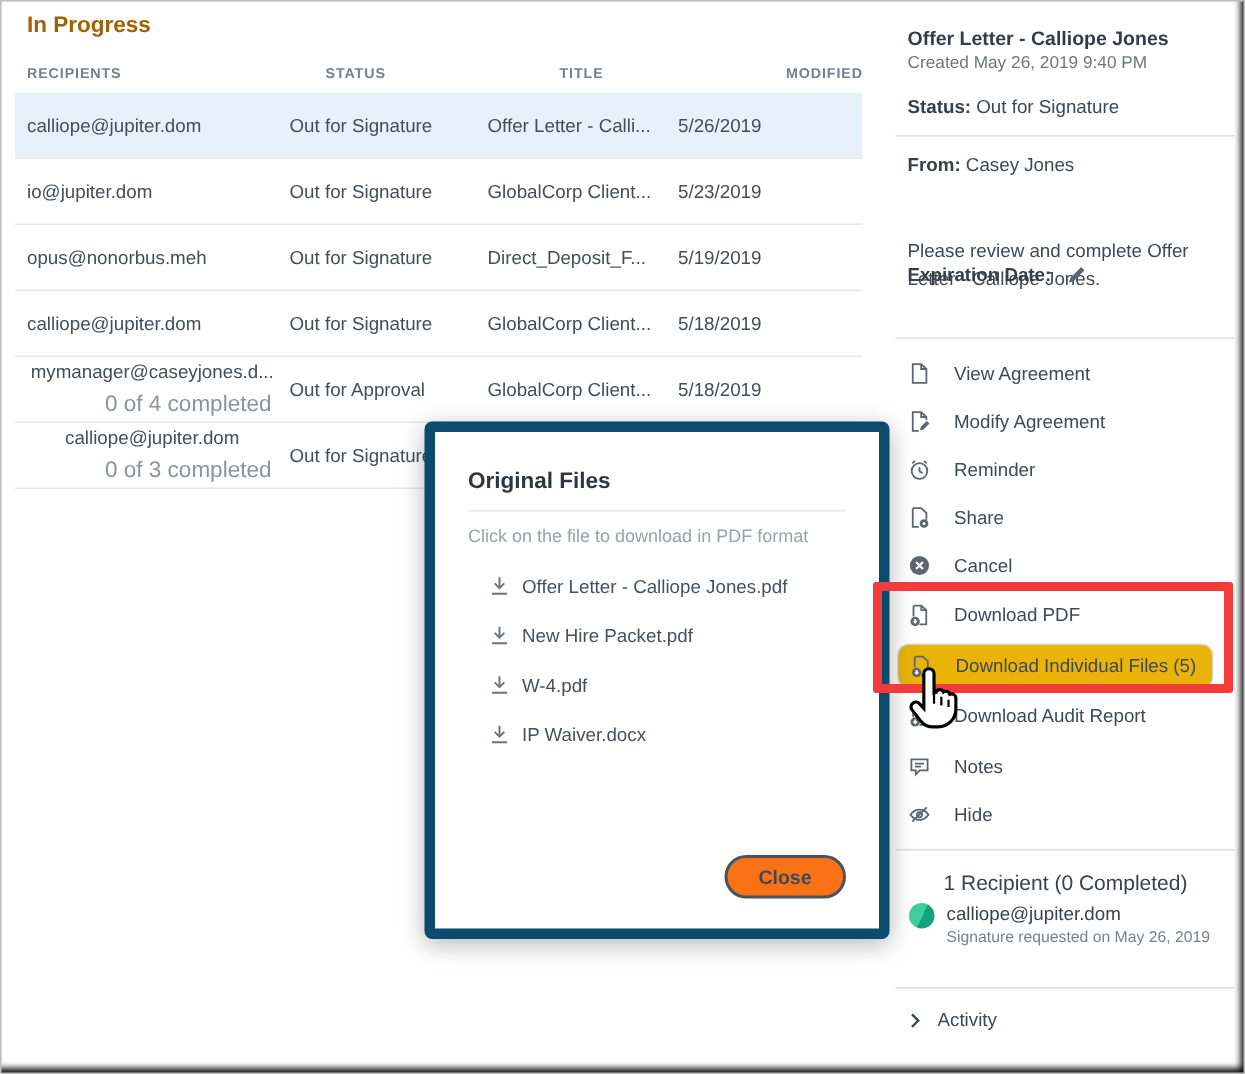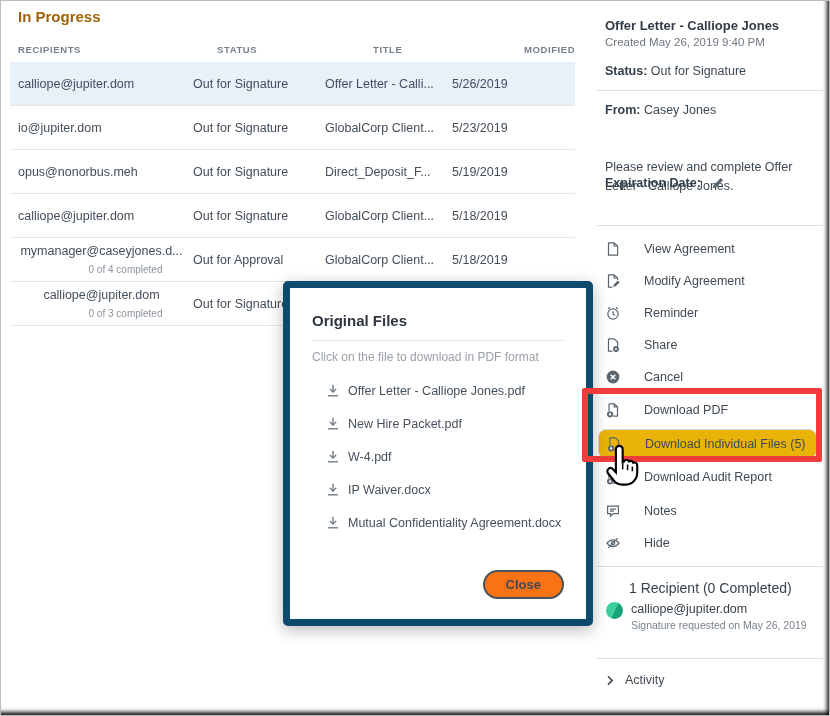--- a/index.html
+++ b/index.html
@@ -20,33 +20,33 @@
   
   .page-title{position:absolute;left:18px;top:8px;font-size:15px;font-weight:bold;color:#a16207;}
   .tbl{position:absolute;left:10px;top:36px;width:565px;}
   .thead,.trow{display:grid;grid-template-columns:175px 132px 127px 1fr;}
   .thead{height:26px;align-items:center;gap:24px;}
   .thead .cell{font-size:9.5px;font-weight:bold;letter-spacing:.6px;color:#76808c;padding-left:8px;}
   .trow{height:43px;border-bottom:1px solid #e5e7e9;align-items:center;font-size:12.5px;color:#434e59;}
   .trow .cell{padding-left:8px;overflow:hidden;white-space:nowrap;}
   .trow.selected{background:#e8f0fa;}
   .rec2{display:flex;flex-direction:column;justify-content:center;gap:6px;text-align:center;}
-  .sub{font-size:10px;color:#8b939c;padding-left:48px;}
+  .sub{font-size:15px;color:#8b939c;padding-left:48px;}
 
   
   .sidebar{position:absolute;left:597px;top:0;width:226px;height:716px;}
   .sb-title{position:absolute;left:8px;top:18px;font-size:13px;font-weight:bold;color:#333c46;width:210px;}
   .sb-created{position:absolute;left:8px;top:36px;font-size:11.5px;color:#6d757e;}
   .sb-line{position:absolute;left:8px;font-size:12.5px;color:#3c4854;}
   .sb-line b{color:#343f4b;}
   .divider{position:absolute;left:0;width:226px;border-top:1px solid #dcdfe2;}
   .sb-msg{position:absolute;left:8px;top:130px;width:212px;font-size:12.5px;line-height:19px;color:#3e4954;margin-top:28px;}
   .sb-exp{position:absolute;left:8px;top:176px;font-size:12.5px;font-weight:bold;color:#343f4b;display:flex;align-items:center;gap:10px;}
 
-  .action{position:absolute;left:8px;display:flex;align-items:center;gap:23px;height:20px;font-size:12.5px;color:#3f4a55;cursor:pointer;}
+  .action{position:absolute;left:8px;display:flex;align-items:center;gap:15px;height:20px;font-size:12.5px;color:#3f4a55;cursor:pointer;}
   .action .ic{width:16px;height:16px;flex:0 0 16px;display:inline-flex;}
   .action.boxed{left:1px;border:1px solid #d8d8d8;border-radius:8px;background:#eab308;padding:4px 10px 4px 7px;height:20px;}
 
   .rec-head{position:absolute;left:8px;top:580px;font-size:14px;color:#39424c;margin-left:24px;}
   .avatar{position:absolute;left:9px;top:602px;width:17px;height:17px;border-radius:50%;
     background:linear-gradient(115deg,#3ecf9f 52%,#17a279 52%);}
   .rec-email{position:absolute;left:34px;top:602px;font-size:12.5px;color:#39424c;}
   .rec-sub{position:absolute;left:34px;top:619px;font-size:10.5px;color:#79828c;}
   .activity{position:absolute;left:8px;top:673px;display:flex;align-items:center;gap:10px;font-size:12.5px;color:#3f4a55;cursor:pointer;}
 
@@ -305,30 +305,20 @@
     <div class="m-file">
       <span class="ic">
           <svg width="12" height="13" viewBox="0 0 12 13" fill="none" stroke="#6a737d" stroke-width="1.3">
             <path d="M6 .8v7"></path>
             <path d="M2.8 4.9L6 8.1l3.2-3.2"></path>
             <path d="M1 11.8h10"></path>
           </svg>
         </span>
       <span>IP Waiver.docx</span>
     </div>
-    <div class="m-file">
-      <span class="ic">
-          <svg width="12" height="13" viewBox="0 0 12 13" fill="none" stroke="#6a737d" stroke-width="1.3">
-            <path d="M6 .8v7"></path>
-            <path d="M2.8 4.9L6 8.1l3.2-3.2"></path>
-            <path d="M1 11.8h10"></path>
-          </svg>
-        </span>
-      <span>Mutual Confidentiality Agreement.docx</span>
-    </div>
   </div>
   <button class="m-close">Close</button>
 </div>
 
 <div class="red-box"></div>
 <div class="cursor">
   <svg width="34" height="45" viewBox="0 0 32 42">
     <path d="M12.5 2.5c1.8 0 3.2 1.4 3.2 3.2v12l1.2-.3c.3-1 1.3-1.8 2.4-1.8 1 0 1.9.6 2.3 1.5.4-.3 1-.5 1.5-.5 1.2 0 2.2.8 2.5 1.9.4-.2.8-.3 1.2-.3 1.4 0 2.6 1.2 2.6 2.6v7.1c0 6.1-5 11.1-11.1 11.1h-3.2c-3.1 0-6-1.4-7.9-3.9l-5.3-6.8c-1-1.3-.8-3.2.5-4.2 1.2-1 3-.9 4.1.3l2.8 3V5.7c0-1.8 1.4-3.2 3.2-3.2z" fill="#fff" stroke="#000" stroke-width="2"></path>
     <path d="M15.7 24.5v-6M20.3 25.5v-5.5M24.8 26.5v-4.5" stroke="#000" stroke-width="1.4" fill="none"></path>
   </svg>

